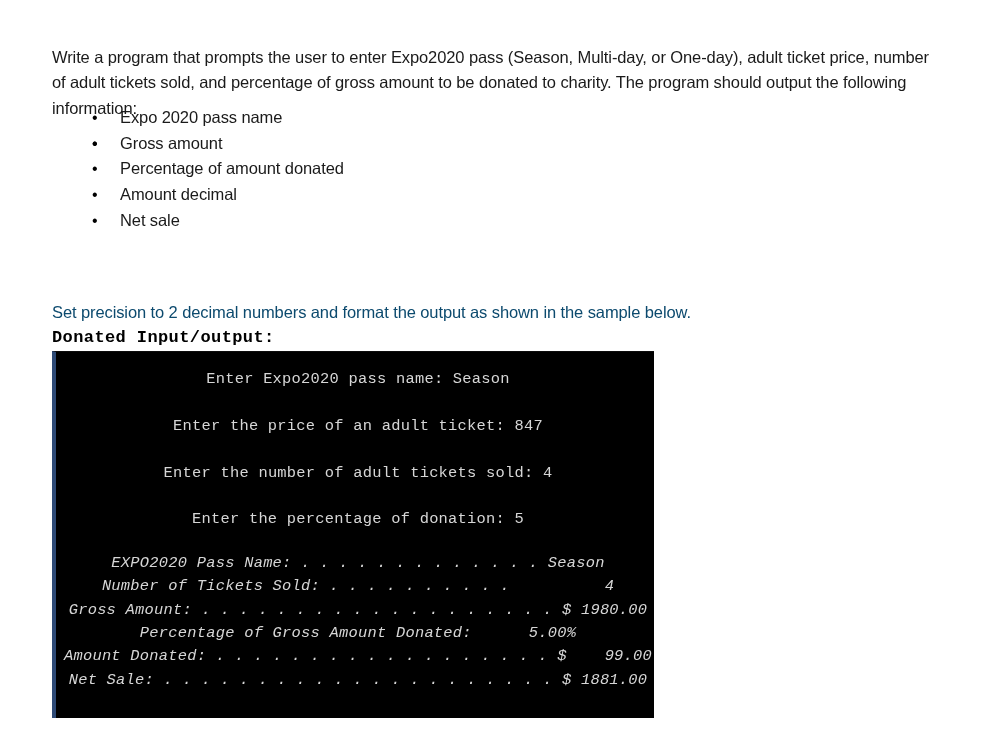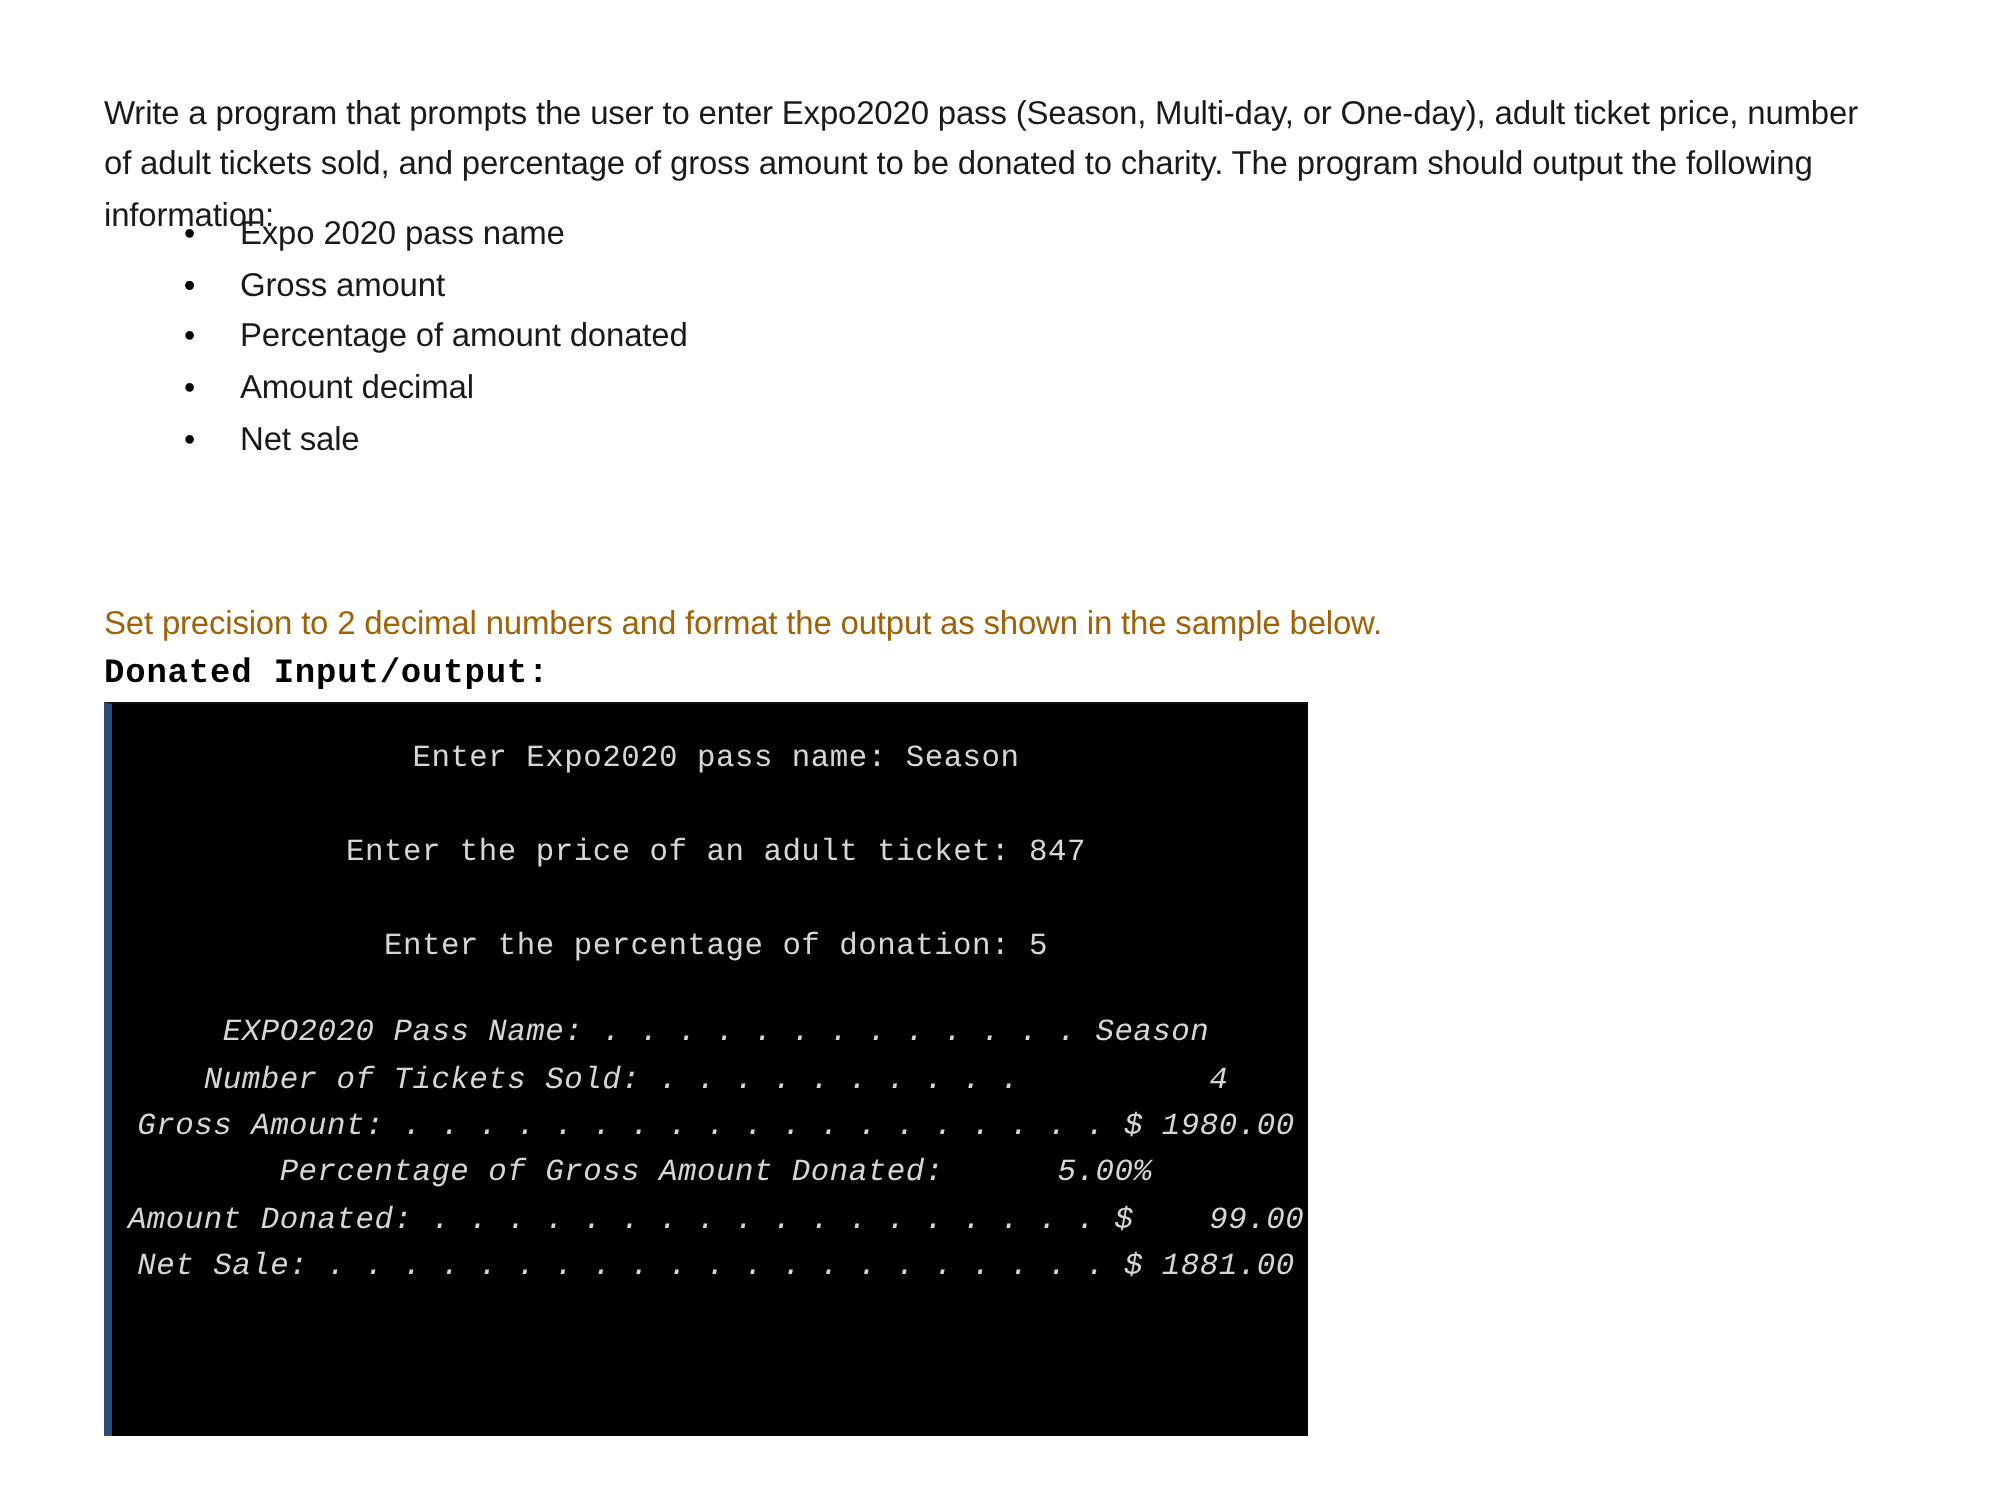--- a/index.html
+++ b/index.html
@@ -64,21 +64,21 @@
     color: #000;
   }
 
   .precision-note {
     position: absolute;
     left: 52px;
     top: 283px;
     width: 880px;
     font-size: 16.5px;
     line-height: 24px;
-    color: #a16207;
+    color: #0c4a6e;
     letter-spacing: -0.1px;
   }
 
   .sample-heading {
     position: absolute;
     left: 52px;
     top: 328px;
     font-family: "Liberation Mono", "DejaVu Sans Mono", monospace;
     font-size: 17px;
     font-weight: bold;
@@ -155,20 +155,21 @@
 
   <p class="precision-note">Set precision to 2 decimal numbers and format the output as shown in the sample below.</p>
 
   <div class="sample-heading">Donated Input/output:</div>
 
   <div class="console">
     <div class="console-inner">
       <div class="console-block-inputs">
         <pre>Enter Expo2020 pass name: Season</pre>
         <pre>Enter the price of an adult ticket: 847</pre>
+        <pre>Enter the number of adult tickets sold: 4</pre>
         <pre>Enter the percentage of donation: 5</pre>
       </div>
       <div class="console-spacer"></div>
       <div class="console-block-outputs">
         <pre>EXPO2020 Pass Name: . . . . . . . . . . . . . Season
 Number of Tickets Sold: . . . . . . . . . .          4
 Gross Amount: . . . . . . . . . . . . . . . . . . . $ 1980.00
 Percentage of Gross Amount Donated:      5.00%
 Amount Donated: . . . . . . . . . . . . . . . . . . $    99.00
 Net Sale: . . . . . . . . . . . . . . . . . . . . . $ 1881.00</pre>

